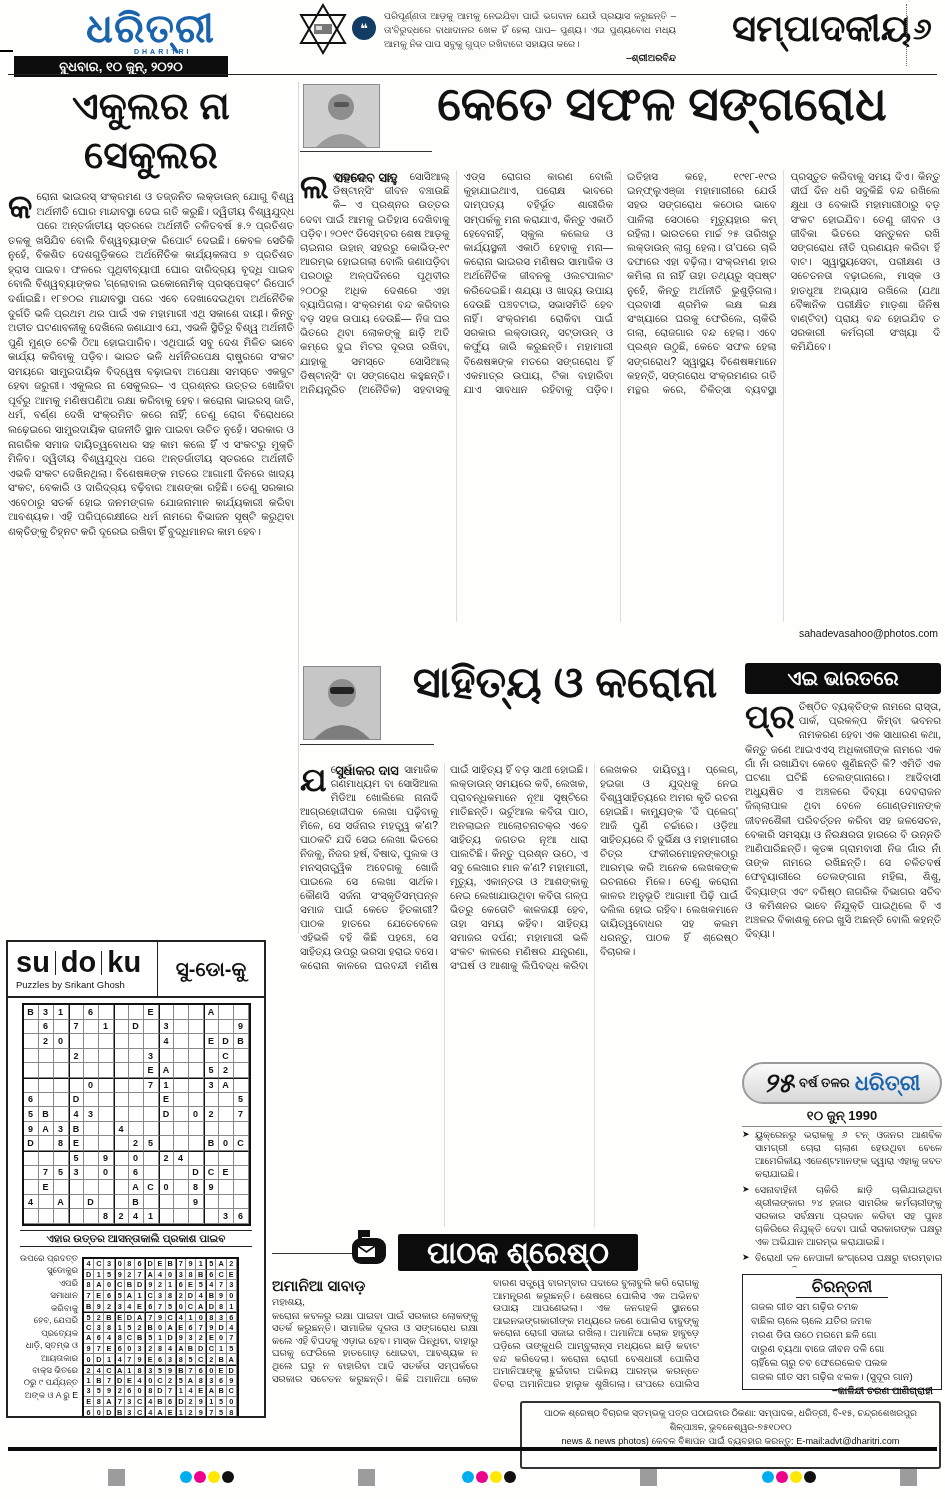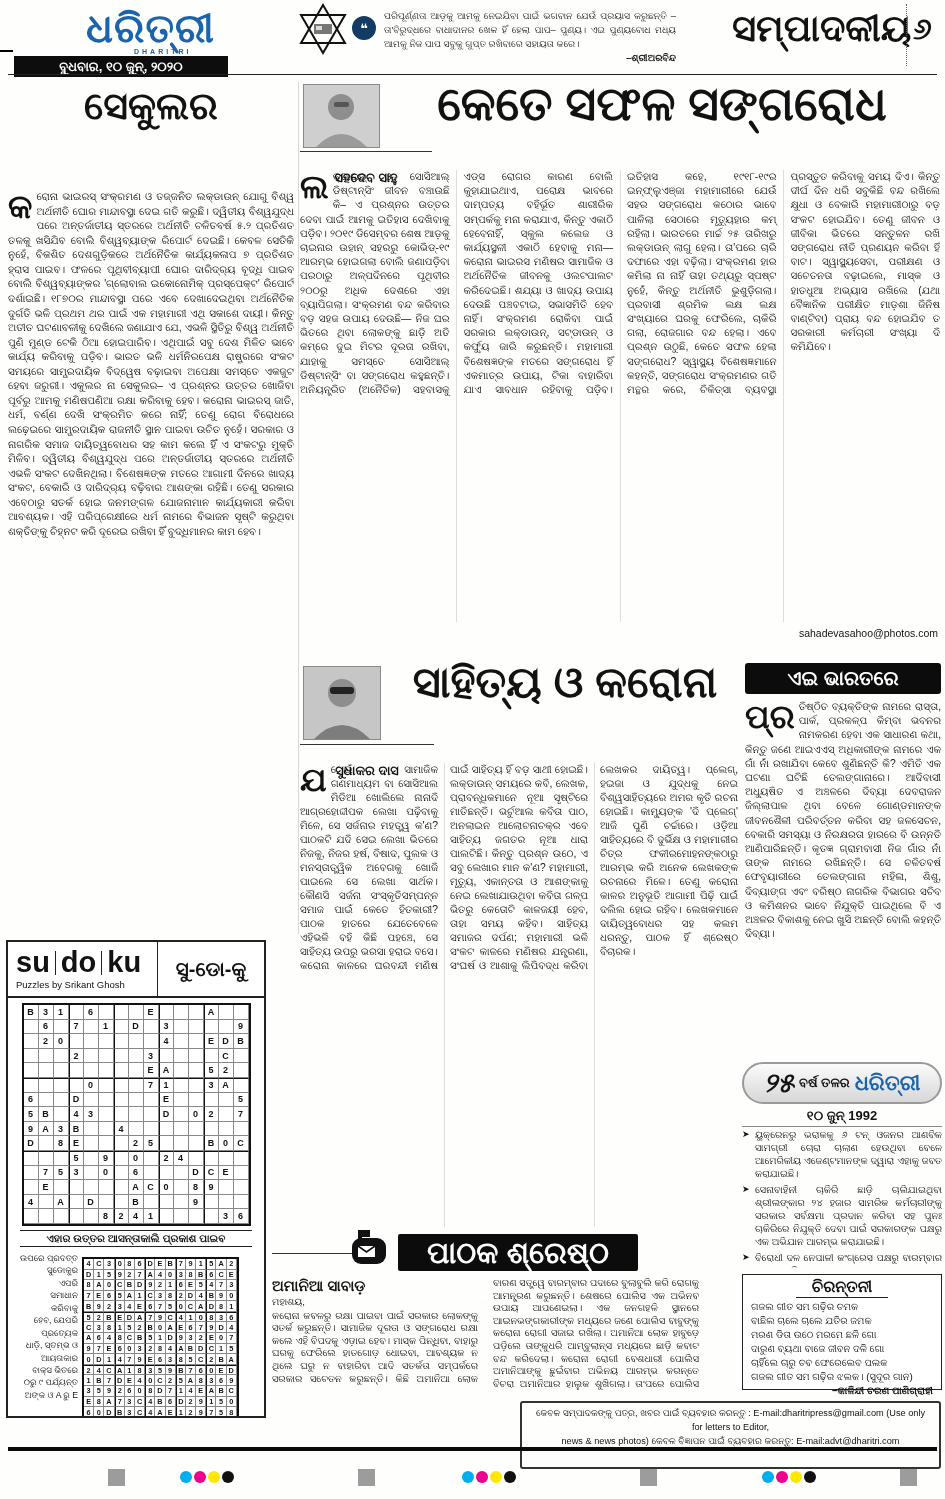--- a/index.html
+++ b/index.html
@@ -109,20 +109,21 @@
 <div class="abs quote-icon">❝</div>
 <div class="abs quote-text">ପରିପୂର୍ଣ୍ଣତା ଆଡ଼କୁ ଆମକୁ ନେଇଯିବା ପାଇଁ ଭଗବାନ ଯେଉଁ ପ୍ରୟାସ କରୁଛନ୍ତି – ତା'ବିରୁଦ୍ଧରେ ବାଧାଦାନର ଖେଳ ହିଁ ହେଲା ପାପ– ପୁଣ୍ୟ। ଏଇ ପୁଣ୍ୟବୋଧ ମଧ୍ୟ ଆମକୁ ନିଜ ପାପ ସବୁକୁ ଗୁପ୍ତ ରଖିବାରେ ସହାୟତା କରେ।</div>
 <div class="abs quote-attr">–ଶ୍ରୀଅରବିନ୍ଦ</div>
 
 <div class="abs section-title">ସମ୍ପାଦକୀୟ</div>
 <div class="abs section-divider"></div>
 <div class="abs page-number">୬</div>
 <div class="abs masthead-rule"></div>
 
 <div class="abs ed-title">
+  <div>ଏକୁଲର ନା</div>
   <div>ସେକୁଲର</div>
 </div>
 <div class="abs ed-body">
   <span class="dropcap">କ</span><span>ରୋନା ଭାଇରସ୍ ସଂକ୍ରମଣ ଓ ତଜ୍ଜନିତ ଲକ୍‌ଡାଉନ୍ ଯୋଗୁ ବିଶ୍ୱ ଅର୍ଥନୀତି ଘୋର ମାନ୍ଦାବସ୍ଥା ଦେଇ ଗତି କରୁଛି। ଦ୍ୱିତୀୟ ବିଶ୍ୱଯୁଦ୍ଧ ପରେ ଅନ୍ତର୍ଜାତୀୟ ସ୍ତରରେ ଅର୍ଥନୀତି ଚଳିତବର୍ଷ ୫.୨ ପ୍ରତିଶତ ତଳକୁ ଖସିଯିବ ବୋଲି ବିଶ୍ୱବ୍ୟାଙ୍କ ରିପୋର୍ଟ ଦେଇଛି। କେବଳ ସେତିକି ନୁହେଁ, ବିକଶିତ ଦେଶଗୁଡ଼ିକରେ ଅର୍ଥନୈତିକ କାର୍ଯ୍ୟକଳାପ ୭ ପ୍ରତିଶତ ହ୍ରାସ ପାଇବ। ଫଳରେ ପୃଥିବୀବ୍ୟାପୀ ଘୋର ଦାରିଦ୍ର୍ୟ ବୃଦ୍ଧି ପାଇବ ବୋଲି ବିଶ୍ୱବ୍ୟାଙ୍କର 'ଗ୍ଲୋବାଲ ଇକୋନୋମିକ୍ ପ୍ରସ୍‌ପେକ୍ଟ' ରିପୋର୍ଟ ଦର୍ଶାଇଛି। ୧୮୭୦ର ମାନ୍ଦାବସ୍ଥା ପରେ ଏବେ ଦେଖାଦେଇଥିବା ଅର୍ଥନୈତିକ ଦୁର୍ଗତି ଭଳି ପ୍ରଥମ ଥର ପାଇଁ ଏକ ମହାମାରୀ ଏଥି ସକାଶେ ଦାୟୀ। କିନ୍ତୁ ଅତୀତ ଘଟଣାବଳୀକୁ ଦେଖିଲେ ଜଣାଯାଏ ଯେ, ଏଭଳି ସ୍ଥିତିରୁ ବିଶ୍ୱ ଅର୍ଥନୀତି ପୁଣି ମୁଣ୍ଡ ଟେକି ଠିଆ ହୋଇପାରିବ। ଏଥିପାଇଁ ସବୁ ଦେଶ ମିଳିତ ଭାବେ କାର୍ଯ୍ୟ କରିବାକୁ ପଡ଼ିବ। ଭାରତ ଭଳି ଧର୍ମନିରପେକ୍ଷ ରାଷ୍ଟ୍ରରେ ସଂକଟ ସମୟରେ ସାମ୍ପ୍ରଦାୟିକ ବିଦ୍ୱେଷ ବଢ଼ାଇବା ଅପେକ୍ଷା ସମସ୍ତେ ଏକଜୁଟ ହେବା ଜରୁରୀ। ଏକୁଲର ନା ସେକୁଲର– ଏ ପ୍ରଶ୍ନର ଉତ୍ତର ଖୋଜିବା ପୂର୍ବରୁ ଆମକୁ ମଣିଷପଣିଆ ରକ୍ଷା କରିବାକୁ ହେବ। କରୋନା ଭାଇରସ୍ ଜାତି, ଧର୍ମ, ବର୍ଣ୍ଣ ଦେଖି ସଂକ୍ରମିତ କରେ ନାହିଁ; ତେଣୁ ରୋଗ ବିରୋଧରେ ଲଢ଼େଇରେ ସାମ୍ପ୍ରଦାୟିକ ରାଜନୀତି ସ୍ଥାନ ପାଇବା ଉଚିତ ନୁହେଁ। ସରକାର ଓ ନାଗରିକ ସମାଜ ଦାୟିତ୍ୱବୋଧର ସହ କାମ କଲେ ହିଁ ଏ ସଂକଟରୁ ମୁକ୍ତି ମିଳିବ। ଦ୍ୱିତୀୟ ବିଶ୍ୱଯୁଦ୍ଧ ପରେ ଅନ୍ତର୍ଜାତୀୟ ସ୍ତରରେ ଅର୍ଥନୀତି ଏଭଳି ସଂକଟ ଦେଖିନଥିଲା। ବିଶେଷଜ୍ଞଙ୍କ ମତରେ ଆଗାମୀ ଦିନରେ ଖାଦ୍ୟ ସଂକଟ, ବେକାରି ଓ ଦାରିଦ୍ର୍ୟ ବଢ଼ିବାର ଆଶଙ୍କା ରହିଛି। ତେଣୁ ସରକାର ଏବେଠାରୁ ସତର୍କ ହୋଇ ଜନମଙ୍ଗଳ ଯୋଜନାମାନ କାର୍ଯ୍ୟକାରୀ କରିବା ଆବଶ୍ୟକ। ଏହି ପରିପ୍ରେକ୍ଷୀରେ ଧର୍ମ ନାମରେ ବିଭାଜନ ସୃଷ୍ଟି କରୁଥିବା ଶକ୍ତିଙ୍କୁ ଚିହ୍ନଟ କରି ଦୂରେଇ ରଖିବା ହିଁ ବୁଦ୍ଧିମାନର କାମ ହେବ।</span>
 </div>
 <div class="abs vline-ed"></div>
 
 <div class="abs photo photo1">
   <svg width="75" height="62" viewBox="0 0 75 62">
     <rect width="75" height="62" fill="#cfcfcf"></rect>
@@ -155,21 +156,21 @@
 <div class="abs bharat-banner">ଏଇ ଭାରତରେ</div>
 <div class="abs bharat-body">
   <span class="dropcap">ପ୍ର</span><span>ତିଷ୍ଠିତ ବ୍ୟକ୍ତିଙ୍କ ନାମରେ ରାସ୍ତା, ପାର୍କ, ପ୍ରକଳ୍ପ କିମ୍ବା ଭବନର ନାମକରଣ ହେବା ଏକ ସାଧାରଣ କଥା, କିନ୍ତୁ ଜଣେ ଆଇଏଏସ୍ ଅଧିକାରୀଙ୍କ ନାମରେ ଏକ ଗାଁ ନାଁ ରଖାଯିବା କେବେ ଶୁଣିଛନ୍ତି କି? ଏମିତି ଏକ ଘଟଣା ଘଟିଛି ତେଲଙ୍ଗାନାରେ। ଆଦିବାସୀ ଅଧ୍ୟୁଷିତ ଏ ଅଞ୍ଚଳରେ ଦିବ୍ୟା ଦେବରାଜନ ଜିଲ୍ଲାପାଳ ଥିବା ବେଳେ ଗୋଣ୍ଡମାନଙ୍କ ଜୀବନଶୈଳୀ ପରିବର୍ତ୍ତନ କରିବା ସହ ଜଳସେଚନ, ବେକାରି ସମସ୍ୟା ଓ ନିରକ୍ଷରତା ହାରରେ ବି ଉନ୍ନତି ଆଣିପାରିଛନ୍ତି। କୃତଜ୍ଞ ଗ୍ରାମବାସୀ ନିଜ ଗାଁର ନାଁ ତାଙ୍କ ନାମରେ ରଖିଛନ୍ତି। ସେ ଚଳିତବର୍ଷ ଫେବୃୟାରୀରେ ତେଲଙ୍ଗାନା ମହିଳା, ଶିଶୁ, ଦିବ୍ୟାଙ୍ଗ ଏବଂ ବରିଷ୍ଠ ନାଗରିକ ବିଭାଗର ସଚିବ ଓ କମିଶନର ଭାବେ ନିଯୁକ୍ତି ପାଇଥିଲେ ବି ଏ ଅଞ୍ଚଳର ବିକାଶକୁ ନେଇ ଖୁସି ଅଛନ୍ତି ବୋଲି କହନ୍ତି ଦିବ୍ୟା।</span>
 </div>
 
 <div class="abs years-pill">
   <span class="years-num">୨୫</span>
   <span class="years-label">ବର୍ଷ ତଳର</span>
   <span class="years-brand">ଧରିତ୍ରୀ</span>
 </div>
-<div class="abs years-date">୧୦ ଜୁନ୍ 1992</div>
+<div class="abs years-date">୧୦ ଜୁନ୍ 1990</div>
 <div class="abs years-list">
     <div class="li"><span class="bullet">➤</span>ୟୁକ୍ରେନରୁ ଭରାକକୁ ୬ ଟନ୍ ଓଜନର ଆଣବିକ ସାମଗ୍ରୀ ଚୋରା ଚାଲାଣ ହେଉଥିବା ବେଳେ ଆମେରିକୀୟ ଏଜେଣ୍ଟମାନଙ୍କ ଦ୍ୱାରା ଏହାକୁ ଜବତ କରାଯାଇଛି।</div>
     <div class="li"><span class="bullet">➤</span>ସେନାବାହିନୀ ଚାକିରି ଛାଡ଼ି ଚାଲିଯାଇଥିବା ଶ୍ରୀଲଙ୍କାର ୨୪ ହଜାର ସାମରିକ କର୍ମଚାରୀଙ୍କୁ ସରକାର ସର୍ବକ୍ଷମା ପ୍ରଦାନ କରିବା ସହ ପୁନଃ ଚାକିରିରେ ନିଯୁକ୍ତି ଦେବା ପାଇଁ ସରକାରଙ୍କ ପକ୍ଷରୁ ଏକ ଅଭିଯାନ ଆରମ୍ଭ କରାଯାଇଛି।</div>
     <div class="li"><span class="bullet">➤</span>ବିରୋଧୀ ଦଳ ନେପାଳୀ କଂଗ୍ରେସ ପକ୍ଷରୁ ବାରମ୍ବାର ଚାପର ଶିକାର ହୋଇ ଶେଷରେ ନେପାଳର ପ୍ରଧାନମନ୍ତ୍ରୀ ଇସ୍ତଫା ଦେବାକୁ ନିଷ୍ପତ୍ତି ନେଇଛନ୍ତି।</div>
   </div>
 
 <div class="abs chir-box">
   <div class="chir-title"><span>ଚିରନ୍ତନୀ</span></div>
   <div class="chir-lines">
       <div class="li">ଗଜଲ ଗୀତ ସମ ଗଢ଼ିର ଚମକ</div>
@@ -679,21 +680,21 @@
   </svg>
 </div>
 <div class="abs letters-banner">ପାଠକ ଶ୍ରେଷ୍ଠ ବିଚାରକ</div>
 <div class="abs letters-body">
   <div class="letter-title">ଅମାନିଆ ସାବାଡ଼</div>
   <div class="letter-sal">ମହାଶୟ,</div>
   <div>କରୋନା କବଳରୁ ରକ୍ଷା ପାଇବା ପାଇଁ ସରକାର ଲୋକଙ୍କୁ ସତର୍କ କରୁଛନ୍ତି। ସାମାଜିକ ଦୂରତା ଓ ସଙ୍ଗରୋଧ ରକ୍ଷା କଲେ ଏହି ବିପଦକୁ ଏଡ଼ାଇ ହେବ। ମାସ୍କ ପିନ୍ଧିବା, ବାହାରୁ ଘରକୁ ଫେରିଲେ ହାତଗୋଡ଼ ଧୋଇବା, ଆବଶ୍ୟକ ନ ଥିଲେ ଘରୁ ନ ବାହାରିବା ଆଦି ସତର୍କତା ସମ୍ପର୍କରେ ସରକାର ସଚେତନ କରୁଛନ୍ତି। କିଛି ଅମାନିଆ ଲୋକ ବାରଣ ସତ୍ତ୍ୱେ ବାରମ୍ବାର ପଦାରେ ବୁଲାବୁଲି କରି ରୋଗକୁ ଆମନ୍ତ୍ରଣ କରୁଛନ୍ତି। ଶେଷରେ ପୋଲିସ ଏକ ଅଭିନବ ଉପାୟ ଆପଣେଇଲା। ଏକ ଜନଗହଳି ସ୍ଥାନରେ ଆଇନଭଙ୍ଗକାରୀଙ୍କ ମଧ୍ୟରେ ଜଣେ ପୋଲିସ ବାବୁଙ୍କୁ କରୋନା ରୋଗୀ ସଜାଇ ରଖିଲା। ଅମାନିଆ ଲୋକ ହାବୁଡ଼େ ପଡ଼ିଲେ ତାଙ୍କୁଧରି ଆମ୍ବୁଲାନ୍ସ ମଧ୍ୟରେ ଛାଡ଼ି କବାଟ ବନ୍ଦ କରିଦେଲା। କରୋନା ରୋଗୀ ବେଶଧାରୀ ପୋଲିସ ଅମାନିଆଙ୍କୁ ଛୁଇଁବାର ଅଭିନୟ ଆରମ୍ଭ କରନ୍ତେ ବିଚରା ଅମାନିଆର ହାଲୁକ ଶୁଖିଗଲା। ତା'ପରେ ପୋଲିସ ତାଙ୍କୁ ଆମ୍ବୁଲାନ୍ସରୁ ବାହାର କରି ଛାଡ଼ିଦେଲା। ପୋଲିସବାବୁଙ୍କ ଅମାନିଆଙ୍କୁ କରିବାର ଏପରି ଉପାୟ ସ୍ୱାଗତଯୋଗ୍ୟ।</div>
 
 </div>
 <div class="abs address-box">
-    <div class="li">କେବଳ ସମ୍ପାଦକଙ୍କୁ ପତ୍ର, ଖବର ପାଇଁ ବ୍ୟବହାର କରନ୍ତୁ : E-mail:dharitripress@gmail.com (Use only for letters to Editor,</div>
+    <div class="li">ପାଠକ ଶ୍ରେଷ୍ଠ ବିଚାରକ ସ୍ତମ୍ଭକୁ ପତ୍ର ପଠାଇବାର ଠିକଣା: ସମ୍ପାଦକ, ଧରିତ୍ରୀ, ବି-୧୫, ଚନ୍ଦ୍ରଶେଖରପୁର ଶିଳ୍ପାଞ୍ଚଳ, ଭୁବନେଶ୍ୱର-୭୫୧୦୧୦</div>
     <div class="li">news &amp; news photos) କେବଳ ବିଜ୍ଞାପନ ପାଇଁ ବ୍ୟବହାର କରନ୍ତୁ: E-mail:advt@dharitri.com</div>
   </div>
 
 <div class="abs bottom-rule"></div>
 <div class="abs reg-square" style="left:108px;"></div>
 <div class="abs reg-square" style="left:358px;"></div>
 <div class="abs reg-square" style="left:640px;"></div>
 <div class="abs reg-square" style="left:900px;"></div>
 <div class="abs reg-dots" style="left:180px;">
     <i class="dot-c"></i>

